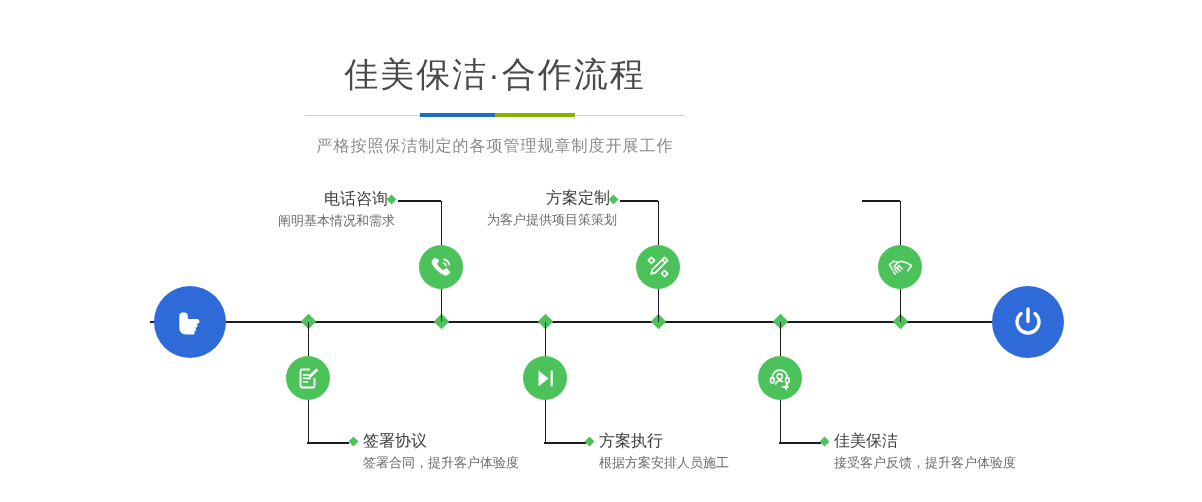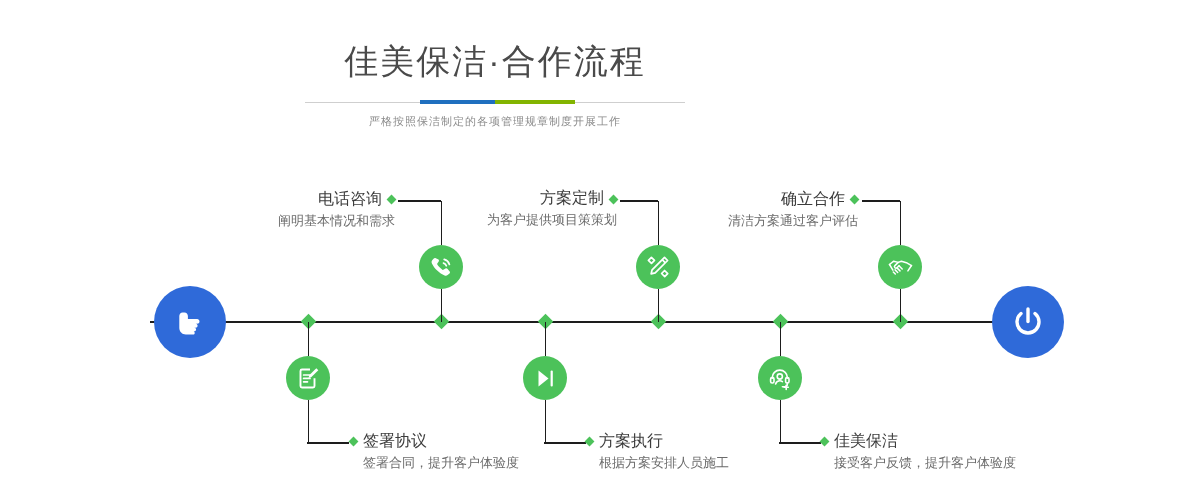--- a/index.html
+++ b/index.html
@@ -13,21 +13,21 @@
   #root {
     position: relative;
     width: 1202px;
     height: 502px;
     background: #ffffff;
   }
 
   
   .header {
     position: absolute;
-    left: 0; top: 3px;
+    left: 0; top: 16px;
     width: 990px;
     text-align: center;
   }
   .page-title {
     margin-top: 36px;
     font-size: 34px;
     line-height: 44px;
     letter-spacing: 2px;
     color: #4a4a4a;
     font-weight: normal;
@@ -46,22 +46,22 @@
     background: #cfcfcf;
   }
   .divider-seg {
     position: absolute;
     top: 3px;
     height: 4px;
   }
   .divider-seg.blue  { left: 115px; width: 75px; background: #1f6fbf; }
   .divider-seg.green { left: 190px; width: 80px; background: #82b400; }
   .page-subtitle {
-    margin-top: 2px;
-    font-size: 11px;
+    margin-top: 14px;
+    font-size: 16px;
     line-height: 20px;
     color: #8a8a8a;
     letter-spacing: 1px;
   }
 
   
   .timeline-axis {
     position: absolute;
     left: 150px; top: 321px;
     width: 902px;
@@ -138,21 +138,20 @@
     line-height: 20px;
     color: #6b6b6b;
     white-space: nowrap;
     margin-top: 1px;
   }
   .step-text.top { text-align: right; }
   .step-text.top .step-title-row {
     display: flex;
     align-items: center;
     justify-content: flex-end;
-    gap: 6px;
   }
   .step-text.bottom { text-align: left; }
   .step-text.bottom .step-title-row {
     display: flex;
     align-items: center;
     justify-content: flex-start;
     gap: 6px;
   }
   .step-text.bottom .step-desc { margin-left: 13px; }
 </style>
@@ -288,27 +287,20 @@
     <span>
       <svg width="27" height="27" viewBox="0 0 27 27">
         <g stroke="#ffffff" stroke-width="1.5" fill="none" stroke-linecap="round" stroke-linejoin="round">
           <path d="M2.5 10.5l4.2-3.3 4.5 1.2 3.2-1.2 5 1.5 5.1 3"></path>
           <path d="M11.2 8.4L7.9 11.6c-.6.6-.6 1.5 0 2.1.6.6 1.5.6 2.1 0l2-1.9"></path>
           <path d="M12 11.8l3.2 3.2M10 13.9l3 3M8.1 15.9l2.6 2.6M6.3 18l2 2"></path>
           <path d="M2.5 10.5l3.4 5.6M24.5 11.5l-3.6 5.4"></path>
         </g>
       </svg>
     </span>
-  </div>
-  <div class="step-text top" style="left:640px; top:188px; width:218px;">
-    <div class="step-title-row">
-      <span class="step-title">确立合作</span>
-      <span class="label-diamond"></span>
-    </div>
-    <div class="step-desc">清洁方案通过客户评估</div>
   </div>
 
   <div class="stem" style="left:779.5px; top:322px; height:34px;"></div>
   <div class="stem" style="left:779.5px; top:400px; height:43px;"></div>
   <div class="arm" style="left:779px; top:442px; width:42px;"></div>
   <div class="node" style="left:758px; top:356px;">
     <span>
       <svg width="25" height="25" viewBox="0 0 25 25">
         <g stroke="#ffffff" stroke-width="1.6" fill="none" stroke-linecap="round" stroke-linejoin="round">
           <path d="M4.2 12.3v-.6a7.6 7.6 0 0 1 15.2 0v.6"></path>

